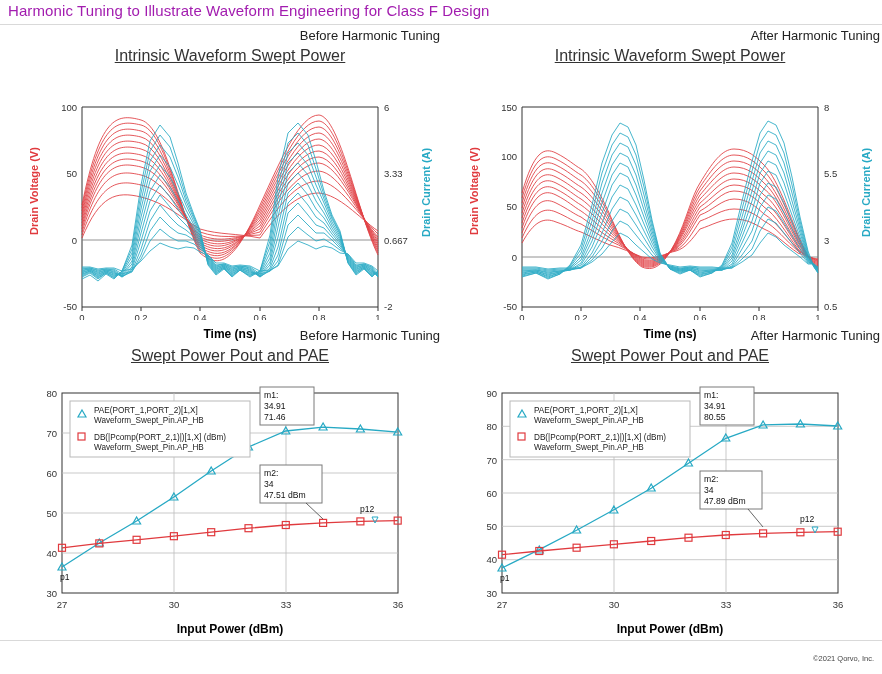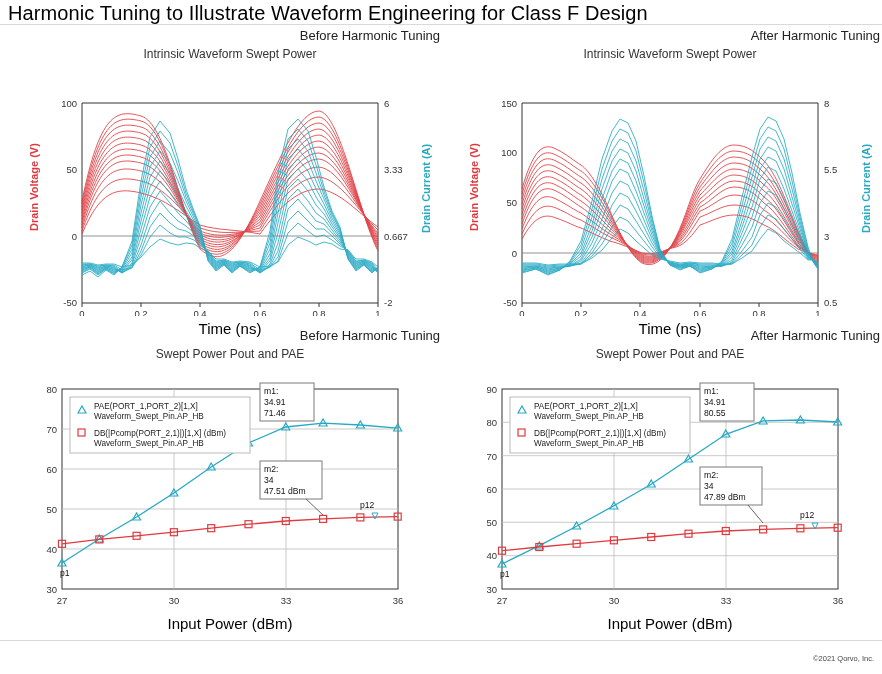--- a/index.html
+++ b/index.html
@@ -1,27 +1,27 @@
 <!DOCTYPE html>
 <html><head>
 <meta charset="utf-8">
 <style>
   html,body{margin:0;padding:0;}
   body{width:882px;height:674px;background:#ffffff;font-family:"Liberation Sans",sans-serif;position:relative;overflow:hidden;}
-  .page-title{position:absolute;left:8px;top:2px;font-size:20px;color:#000000;letter-spacing:.1px;}
+  .page-title{position:absolute;left:8px;top:2px;font-size:15px;color:#a21caf;letter-spacing:.1px;}
   .title-rule{position:absolute;left:0;top:24px;width:882px;height:1px;background:#d9d9d9;}
   .panel{position:absolute;}
   .panel-title{text-align:right;font-size:13px;color:#222;}
-  .panel-sub{text-align:center;font-size:12px;color:#333;margin-top:4px;}
+  .panel-sub{text-align:center;font-size:16px;color:#333;margin-top:4px;text-decoration:underline;}
   .plot-wrap{position:relative;}
   svg{display:block;}
   .tick{font-size:9.5px;fill:#333;}
   .redlab{fill:#e03a3e;font-size:11px;font-weight:bold;}
   .cyanlab{fill:#27a9c4;font-size:11px;font-weight:bold;}
-  .xlab{font-size:15px;fill:#111;font-weight:normal;}
+  .xlab{font-size:12px;fill:#111;font-weight:bold;}
   .legend-box{fill:#ffffff;stroke:#b9b9b9;stroke-width:1;}
   .legend-text{font-size:8.2px;fill:#222;}
   .mbox{fill:#ffffff;stroke:#7a7a7a;stroke-width:1;}
   .mtext{font-size:8.6px;fill:#111;}
   .ptext{font-size:8.6px;fill:#111;}
   .footer-logo{position:absolute;left:10px;top:648px;font-size:16px;font-weight:normal;color:#222;letter-spacing:.5px;margin-top:36px;}
   .footer-copy{position:absolute;right:8px;top:654px;font-size:7.5px;color:#444;}
   .footer-rule{position:absolute;left:0;top:640px;width:882px;height:1px;background:#d9d9d9;}
 </style>
 </head>

